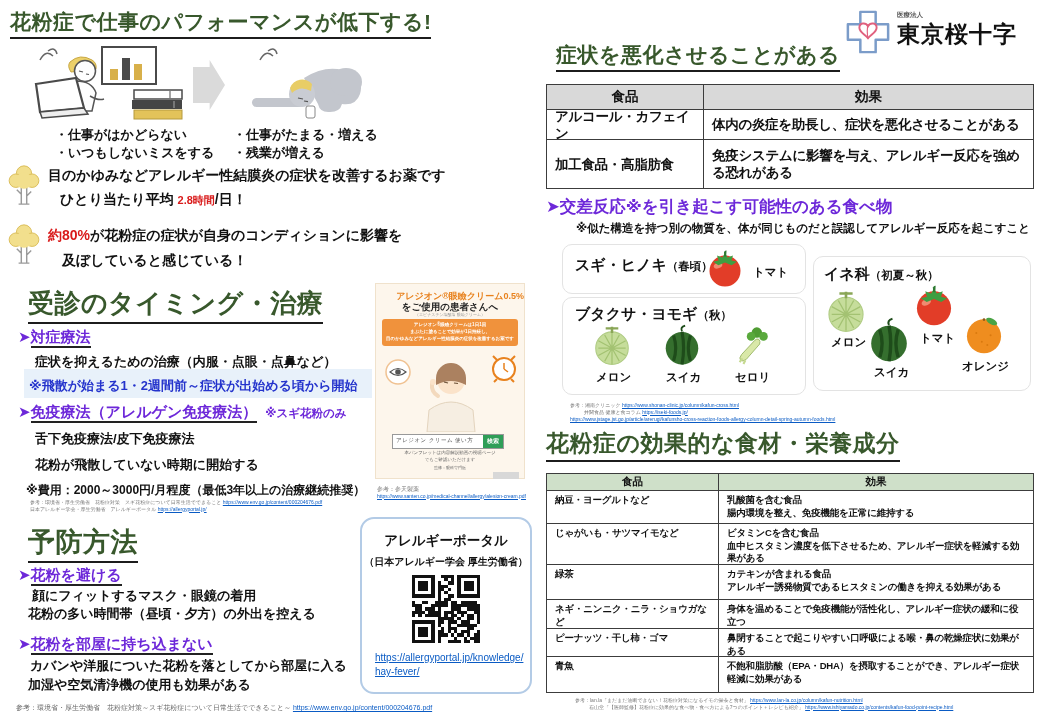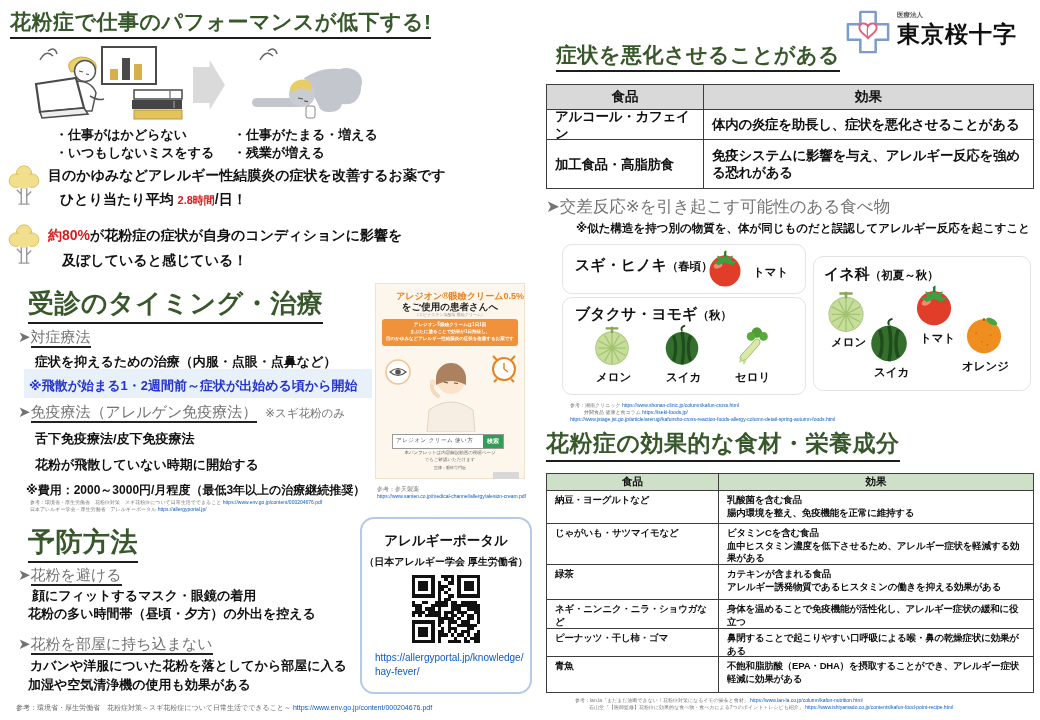--- a/index.html
+++ b/index.html
@@ -1,28 +1,28 @@
 <!DOCTYPE html>
 <html><head>
 <meta charset="utf-8">
 <style>
   html,body{margin:0;padding:0;background:#fff;}
   .page{position:relative;width:1040px;height:720px;background:#fff;overflow:hidden;
         font-family:"Liberation Sans","DejaVu Sans",sans-serif;color:#111;}
   .abs{position:absolute;}
   .green-title{color:#38582c;font-weight:900;border-bottom:2.5px solid #1c1c1c;padding-bottom:1px;white-space:nowrap;letter-spacing:.5px;}
-  .arrow-item{position:absolute;font-weight:400;color:#737373;white-space:nowrap;}
+  .arrow-item{position:absolute;font-weight:700;color:#6d28d9;white-space:nowrap;}
   .arrow-item .ul{border-bottom:2px solid #222;padding-bottom:1px;}
   .arrow-item .side-note{font-size:11.5px;margin-left:8px;border-bottom:none;}
   .bl{position:absolute;font-weight:700;color:#111;white-space:nowrap;font-size:13px;}
   .red{color:#d91a1a;}
   .blue-note{position:absolute;color:#2433cc;font-weight:800;font-size:13px;white-space:nowrap;}
   .blue-band{position:absolute;background:#e8f1fa;}
   .ref{position:absolute;font-size:5px;color:#777;line-height:6.5px;white-space:nowrap;font-weight:400;}
-  .ref .link,.link{color:#0a5bc4;}
+  .ref .link,.link{color:#0a5bc4;text-decoration:underline;}
   .ref7{position:absolute;font-size:7px;color:#666;white-space:nowrap;}
   
   .tbl{position:absolute;display:grid;border:1.5px solid #3c3c3c;background:#fff;}
   .tbl>div{border-right:1.4px solid #3c3c3c;border-bottom:1.4px solid #3c3c3c;padding:2px 8px;box-sizing:border-box;overflow:hidden;}
   .tbl>div:nth-child(2n){border-right:none;}
   .tbl>div.lastrow{border-bottom:none;}
   .t1{left:546px;top:84px;width:486px;grid-template-columns:157px 1fr;grid-template-rows:25px 30px 48px;}
   .t1 .th{background:#d9d9d9;font-weight:800;font-size:13.5px;display:flex;align-items:center;justify-content:center;}
   .t1 .td{font-weight:700;font-size:13.5px;letter-spacing:-.3px;display:flex;align-items:center;white-space:pre-line;line-height:17px;}
   .t2{left:546px;top:473px;width:486px;grid-template-columns:172px 1fr;grid-template-rows:17px 33px 41px 35px 29px 28px 35px;}

